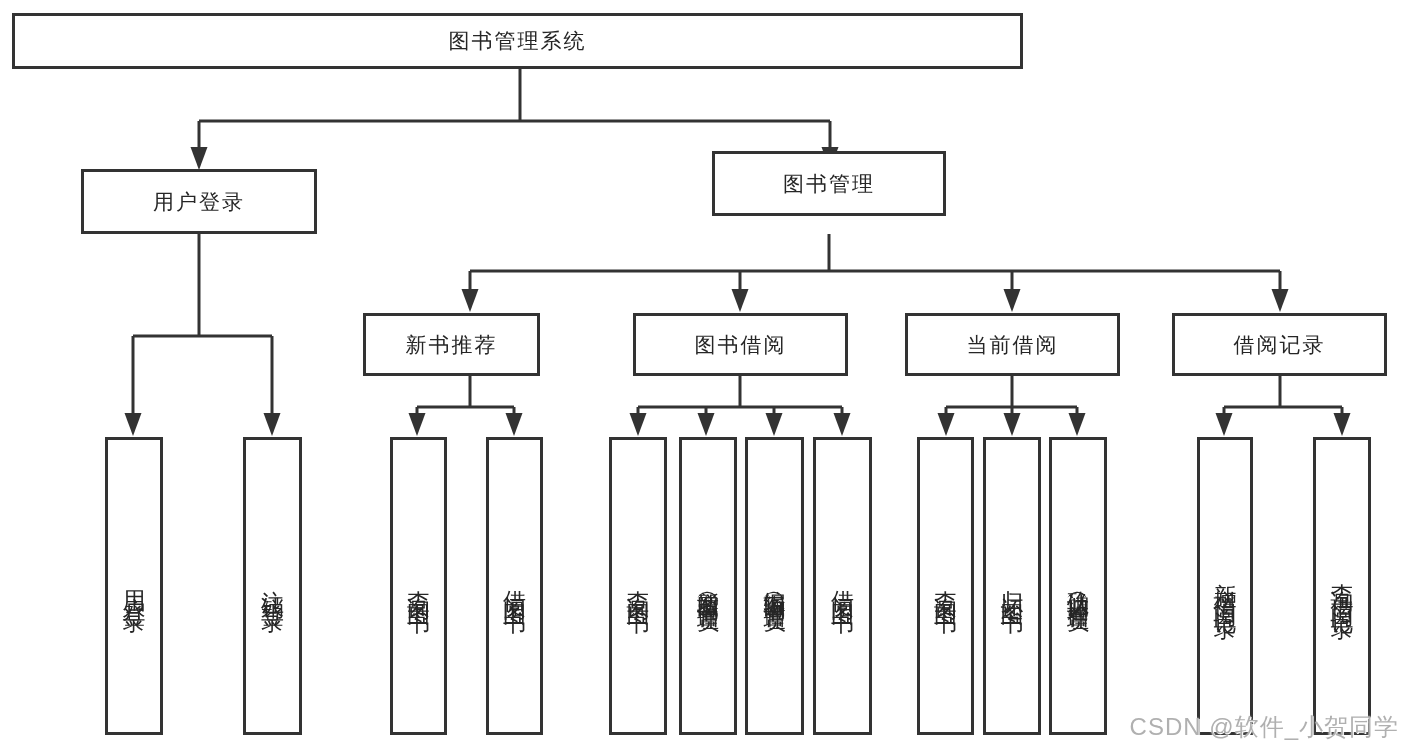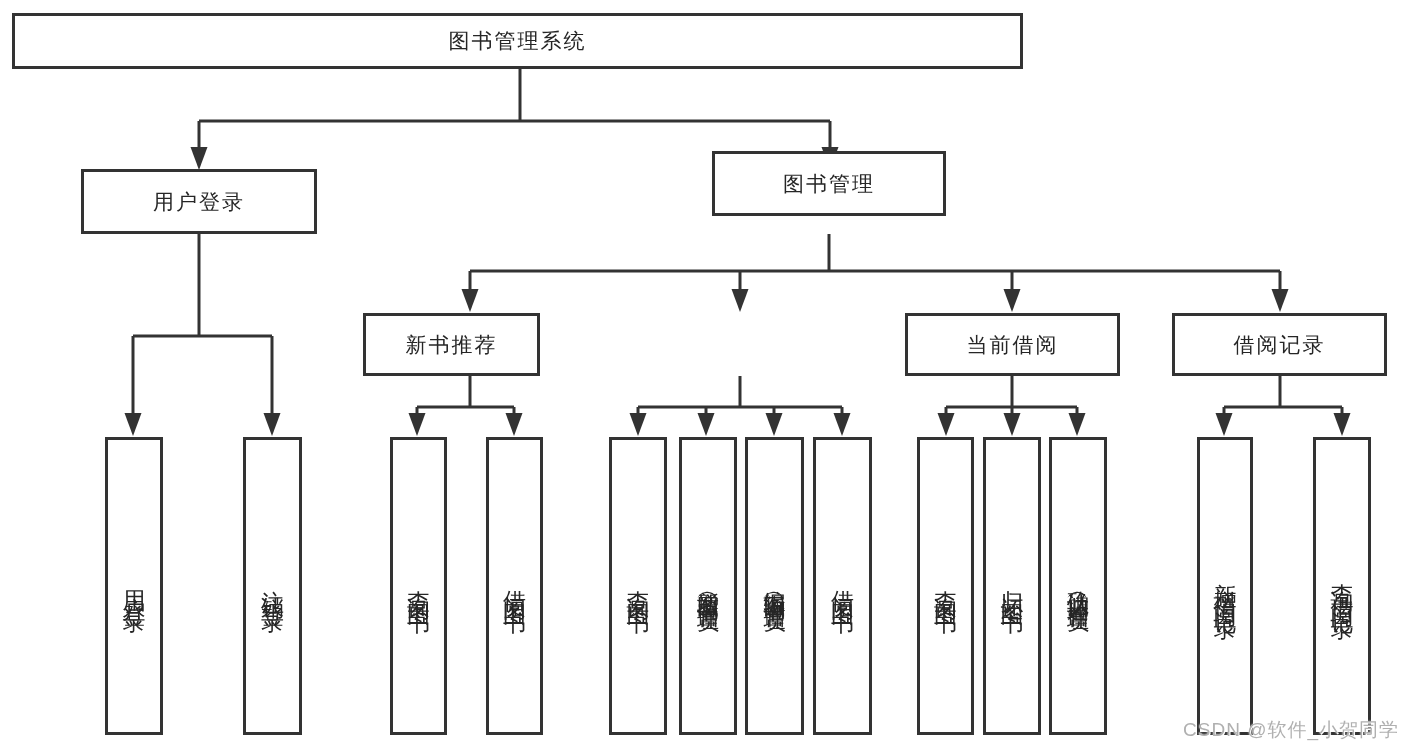--- a/index.html
+++ b/index.html
@@ -57,21 +57,21 @@
     letter-spacing: 7px;
     line-height: 1;
     white-space: nowrap;
   }
   .box.v span.long { font-size: 22px; letter-spacing: 3px; }
   .watermark {
     position: absolute;
     right: 6px;
     bottom: 4px;
     z-index: 4;
-    font-size: 19px;
+    font-size: 24px;
     color: var(--watermark);
     letter-spacing: 1px;
     text-shadow: 0 0 2px #ffffff, 1px 1px 0 #ffffff;
     white-space: nowrap;
   }
 </style>
 </head>
 <body>
 
 <div class="canvas">
@@ -162,20 +162,23 @@
   <div class="box h" style="left:81px;top:169px;width:236px;height:65px">
     <span>用户登录</span>
   </div>
   <div class="box h" style="left:712px;top:151px;width:234px;height:65px">
     <span>图书管理</span>
   </div>
 
   <div class="box h" style="left:363px;top:313px;width:177px;height:63px">
     <span>新书推荐</span>
   </div>
+  <div class="box h" style="left:633px;top:313px;width:215px;height:63px">
+    <span>图书借阅</span>
+  </div>
   <div class="box h" style="left:905px;top:313px;width:215px;height:63px">
     <span>当前借阅</span>
   </div>
   <div class="box h" style="left:1172px;top:313px;width:215px;height:63px">
     <span>借阅记录</span>
   </div>
 
   <div class="box v" style="left:105px;width:58px">
     <span>用户登录</span>
   </div>

